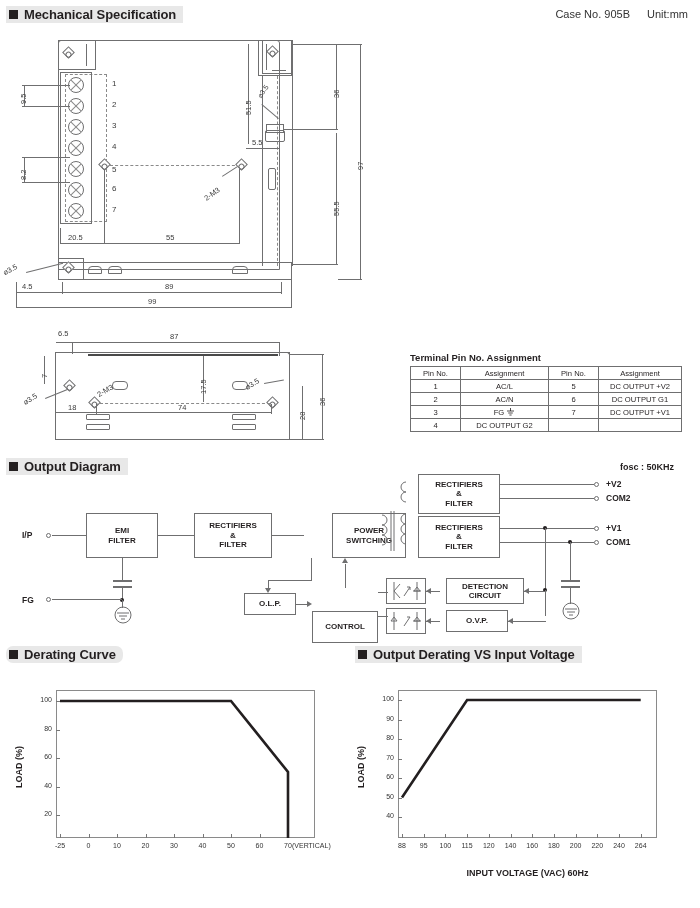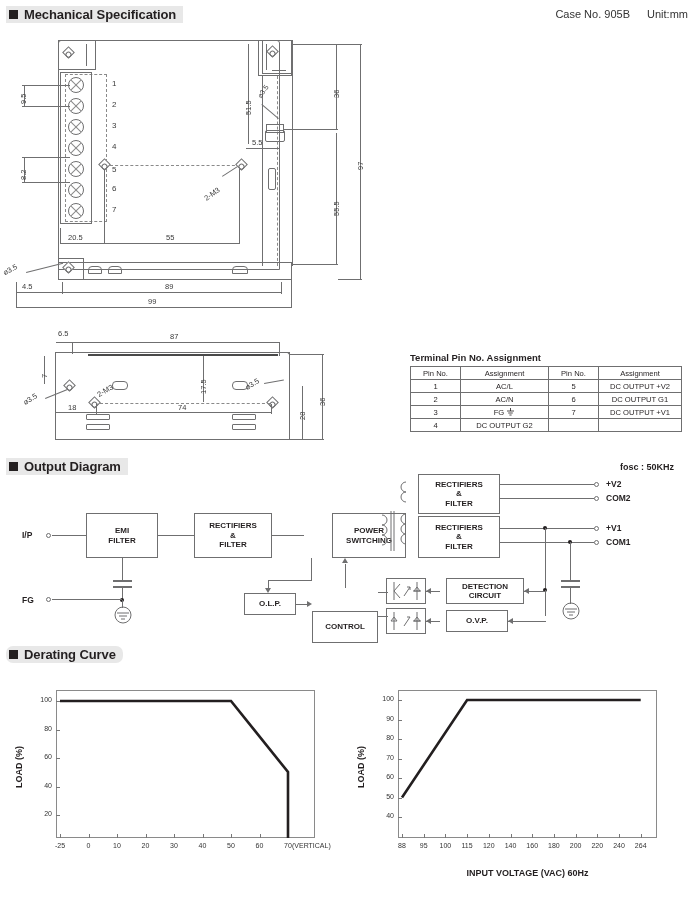--- a/index.html
+++ b/index.html
@@ -570,20 +570,24 @@
     <div class="xtick" style="left:276px; top:162px; width:24px;">70</div>
     <div class="vert-note" style="left:292px; top:162px;">(VERTICAL)</div>
 
     <svg class="curve" width="350" height="228">
       <polyline points="60,21 231,21 288,92 288,158" fill="none" stroke="#231f20" stroke-width="2.6" stroke-linejoin="miter" stroke-linecap="butt"></polyline>
     </svg>
 
     <div class="axis-title-y" style="left:14px; top:108px;">LOAD (%)</div>
   </div>
 
+  <div class="sec-hdr" style="left:355px; top:646px;">
+    <span class="sq"></span>
+    <span class="tx">Output Derating VS Input Voltage</span>
+  </div>
 
   <div class="chart-wrap" style="left:350px; top:680px; width:350px; height:228px;">
 
     <div class="plot" style="left:48px; top:10px; width:259px; height:148px;"></div>
 
     <div class="ytick" style="left:20px; top:15px; width:24px;">100</div>
     <div class="ytickmark" style="left:48px; top:20px;"></div>
     <div class="ytick" style="left:20px; top:34.5px; width:24px;">90</div>
     <div class="ytickmark" style="left:48px; top:39.5px;"></div>
     <div class="ytick" style="left:20px; top:54px; width:24px;">80</div>

